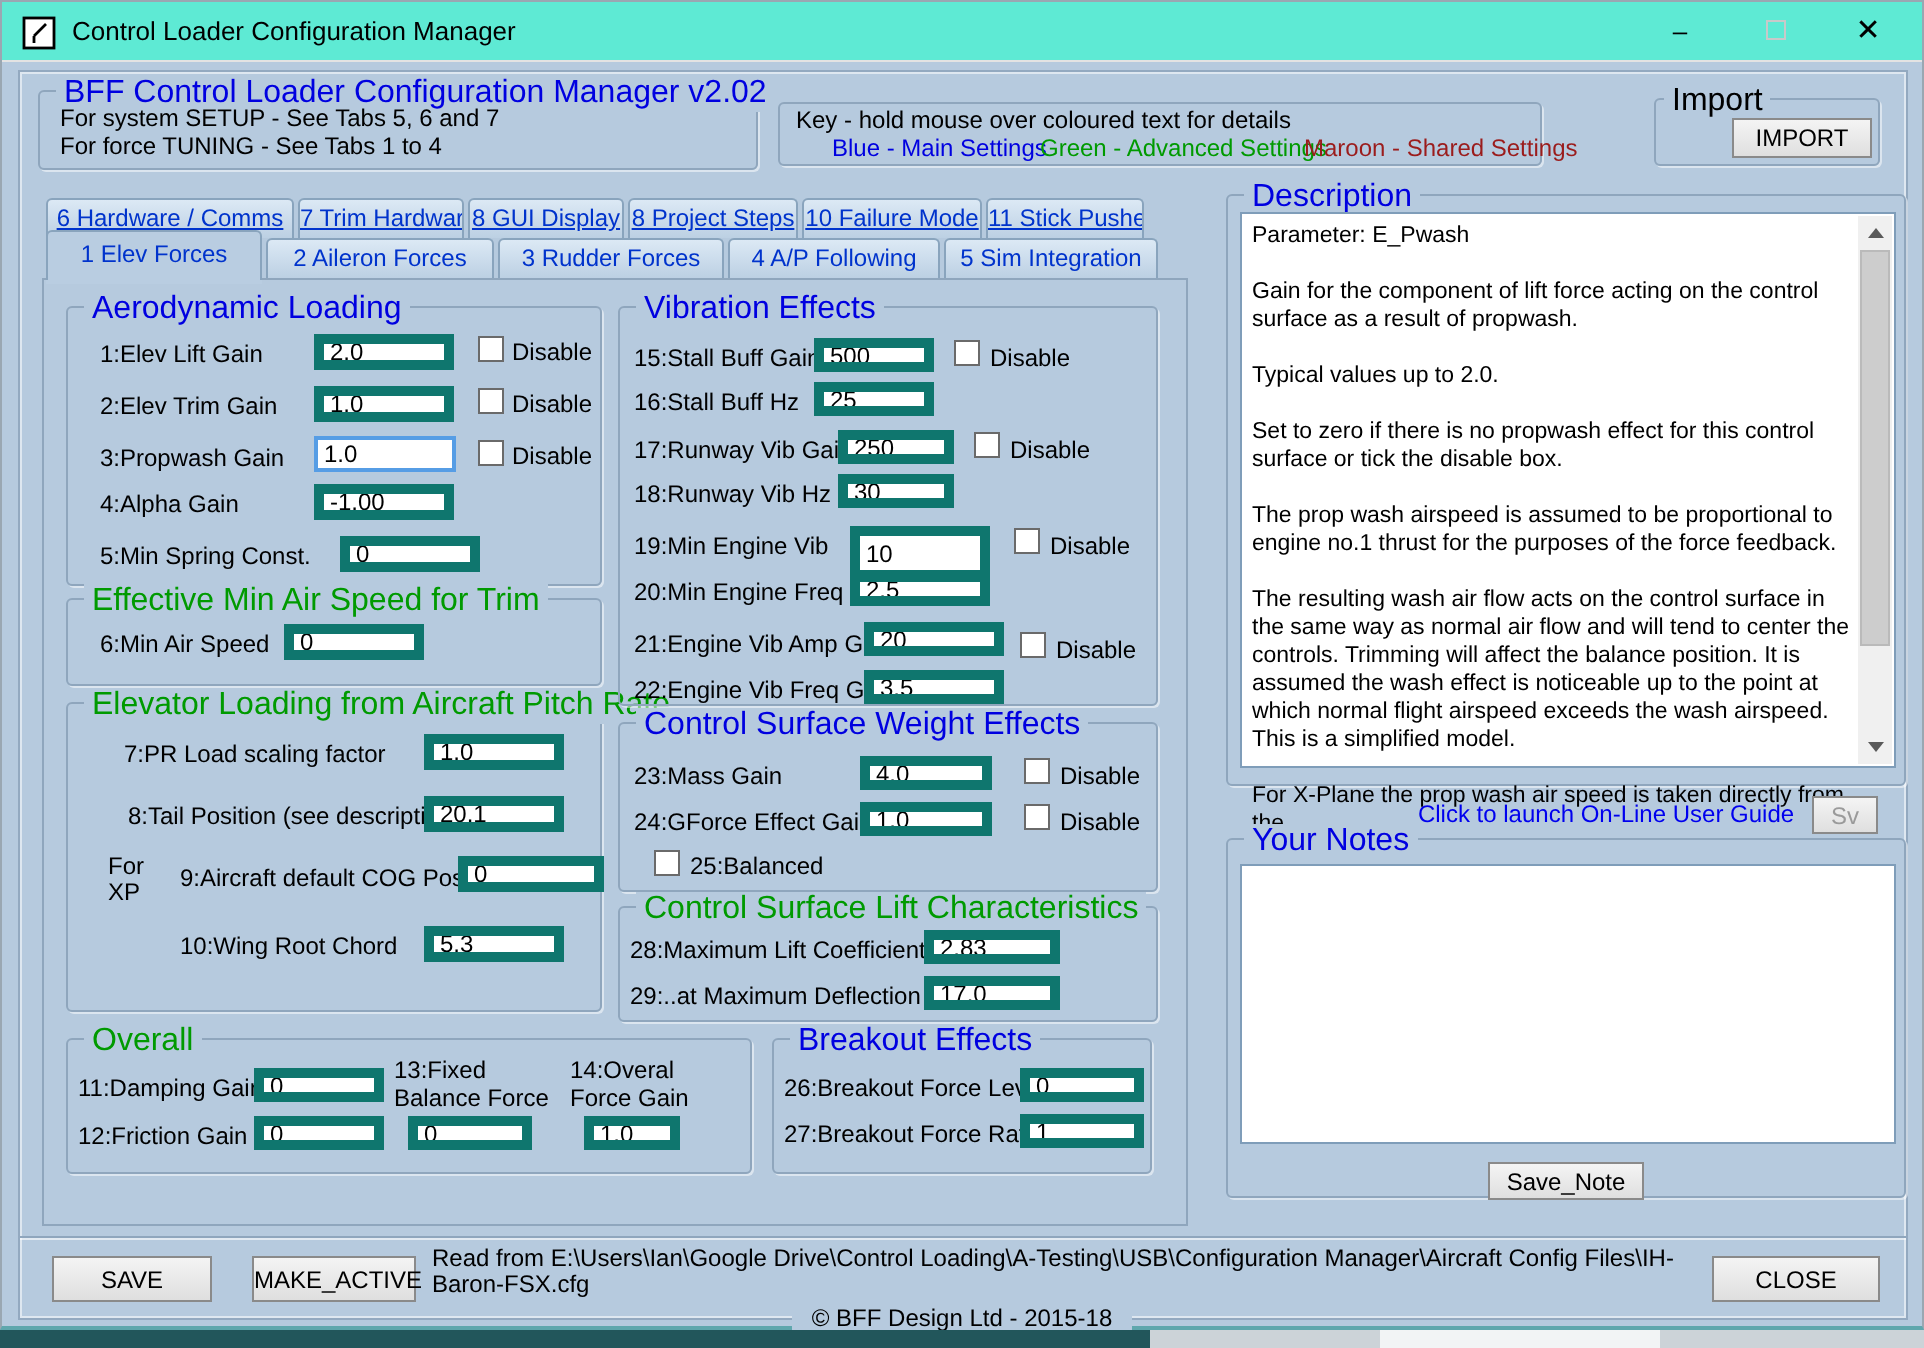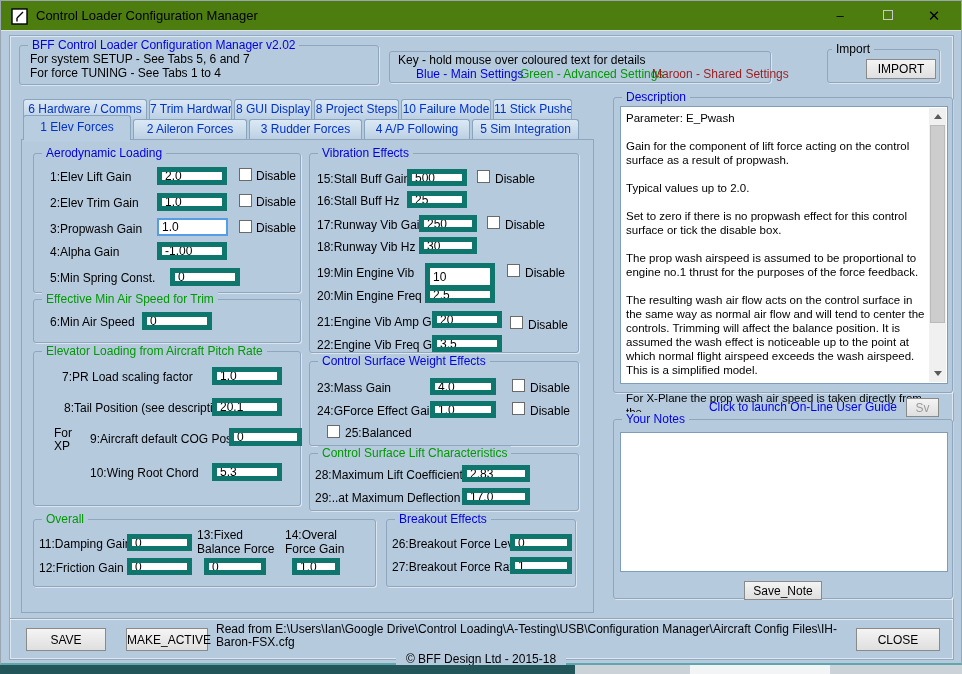--- a/index.html
+++ b/index.html
@@ -2,42 +2,42 @@
 <html><head>
 <meta charset="utf-8">
 <style>
   * { box-sizing: border-box; margin: 0; padding: 0; }
   body { font-family: "Liberation Sans", sans-serif; font-size: 12px; color: #000; }
   .screen { position: relative; width: 962px; height: 674px; background: #dfe3e7; overflow: hidden; }
 
   
   .app-window { position: absolute; left: 0; top: 0; width: 962px; height: 665px;
     background: #b6cade; border: 1px solid #9aa7b2; border-bottom: 2px solid #5fa7ad; }
-  .titlebar { position: absolute; left: 0; top: 0; width: 100%; height: 30px; background: #4d7c0f;
+  .titlebar { position: absolute; left: 0; top: 0; width: 100%; height: 30px; background: #5eead4;
     border-bottom: 1px solid #e3e3e3; }
   .titlebar-icon { position: absolute; left: 10px; top: 7px; width: 17px; height: 17px; }
   .titlebar-title { position: absolute; left: 35px; top: 7px; font-size: 13px; }
   .cap-btn { position: absolute; top: 0; width: 42px; height: 29px; text-align: center;
     line-height: 29px; font-size: 13px; cursor: default; }
   .cap-min { right: 100px; }
   .cap-max { right: 52px; }
   .cap-max .boxglyph { display: inline-block; width: 10px; height: 10px; border: 1px solid #c9c9c9; }
   .cap-close { right: 6px; font-size: 15px; }
 
   
   .client-panel { position: absolute; left: 8px; top: 34px; width: 945px; height: 625px;
     border: 1px solid #93a9c0; box-shadow: inset 0 0 0 1px rgba(255,255,255,0.55); }
   .hdiv { position: absolute; left: 9px; top: 617px; width: 943px; height: 2px;
     border-top: 1px solid #8fa6bd; border-bottom: 1px solid rgba(255,255,255,0.6); }
 
   
   .gbox { position: absolute; border: 1px solid #8fa6bd; border-radius: 3px;
     box-shadow: 1px 1px 0 rgba(255,255,255,0.5); }
   .gbox .legend { position: absolute; top: -8px; left: 8px; background: #b6cade; padding: 0 4px;
-    font-size: 12px; white-space: nowrap; }
+    font-size: 16px; white-space: nowrap; }
   .leg-blue { color: #0000e0; }
   .leg-green { color: #009a00; }
   .leg-black { color: #000; }
   .leg-maroon { color: #9b1c1c; }
 
   .lbl { position: absolute; font-size: 12px; white-space: nowrap; }
   .txt { position: absolute; height: 18px; border: 5px solid #0f766e; background: #fff;
     font-family: "Liberation Sans", sans-serif; font-size: 12px; padding: 0 3px; }
   .txt.focused { border: 2px solid #569de5; }
   .chk { position: absolute; width: 13px; height: 13px; background: #fff; border: 1px solid #6a6a6a; }
@@ -45,21 +45,21 @@
   .btn { position: absolute; background: linear-gradient(#f4f4f4, #dfdfdf); border: 1px solid #8a8a8a;
     font-family: "Liberation Sans", sans-serif; font-size: 12px; text-align: center; cursor: default; }
   .btn-disabled { color: #9a9a9a; }
 
   
   .tabrow { position: absolute; display: flex; }
   .tab { border: 1px solid #89a4bd; border-bottom: none; border-radius: 3px 3px 0 0;
     background: linear-gradient(#dcE9f5, #bcd0e3); color: #0033cc; text-align: center;
     font-size: 12px; margin-right: 2px; overflow: hidden; white-space: nowrap; }
   .tabrow-back { left: 22px; top: 98px; height: 20px; }
-  .tabrow-back .tab { height: 20px; line-height: 19px; }
+  .tabrow-back .tab { height: 20px; line-height: 19px; text-decoration: underline; }
   .tabrow-front { left: 22px; top: 118px; height: 20px; }
   .tabrow-front .tab { height: 20px; line-height: 19px; }
   .tab.active { position: relative; top: -4px; height: 25px; line-height: 23px;
     background: #b9cde1; z-index: 5; box-shadow: 0 2px 0 #b9cde1; }
   .tabpage { position: absolute; left: 20px; top: 138px; width: 573px; height: 474px;
     border: 1px solid #8fa6bd; background: #b6cade00; }
 
   
   .descr-text { position: absolute; white-space: pre-wrap; font-size: 11.5px; line-height: 14px; }
   .white-area { position: absolute; background: #fff; border: 1px solid #7f9db9; }

